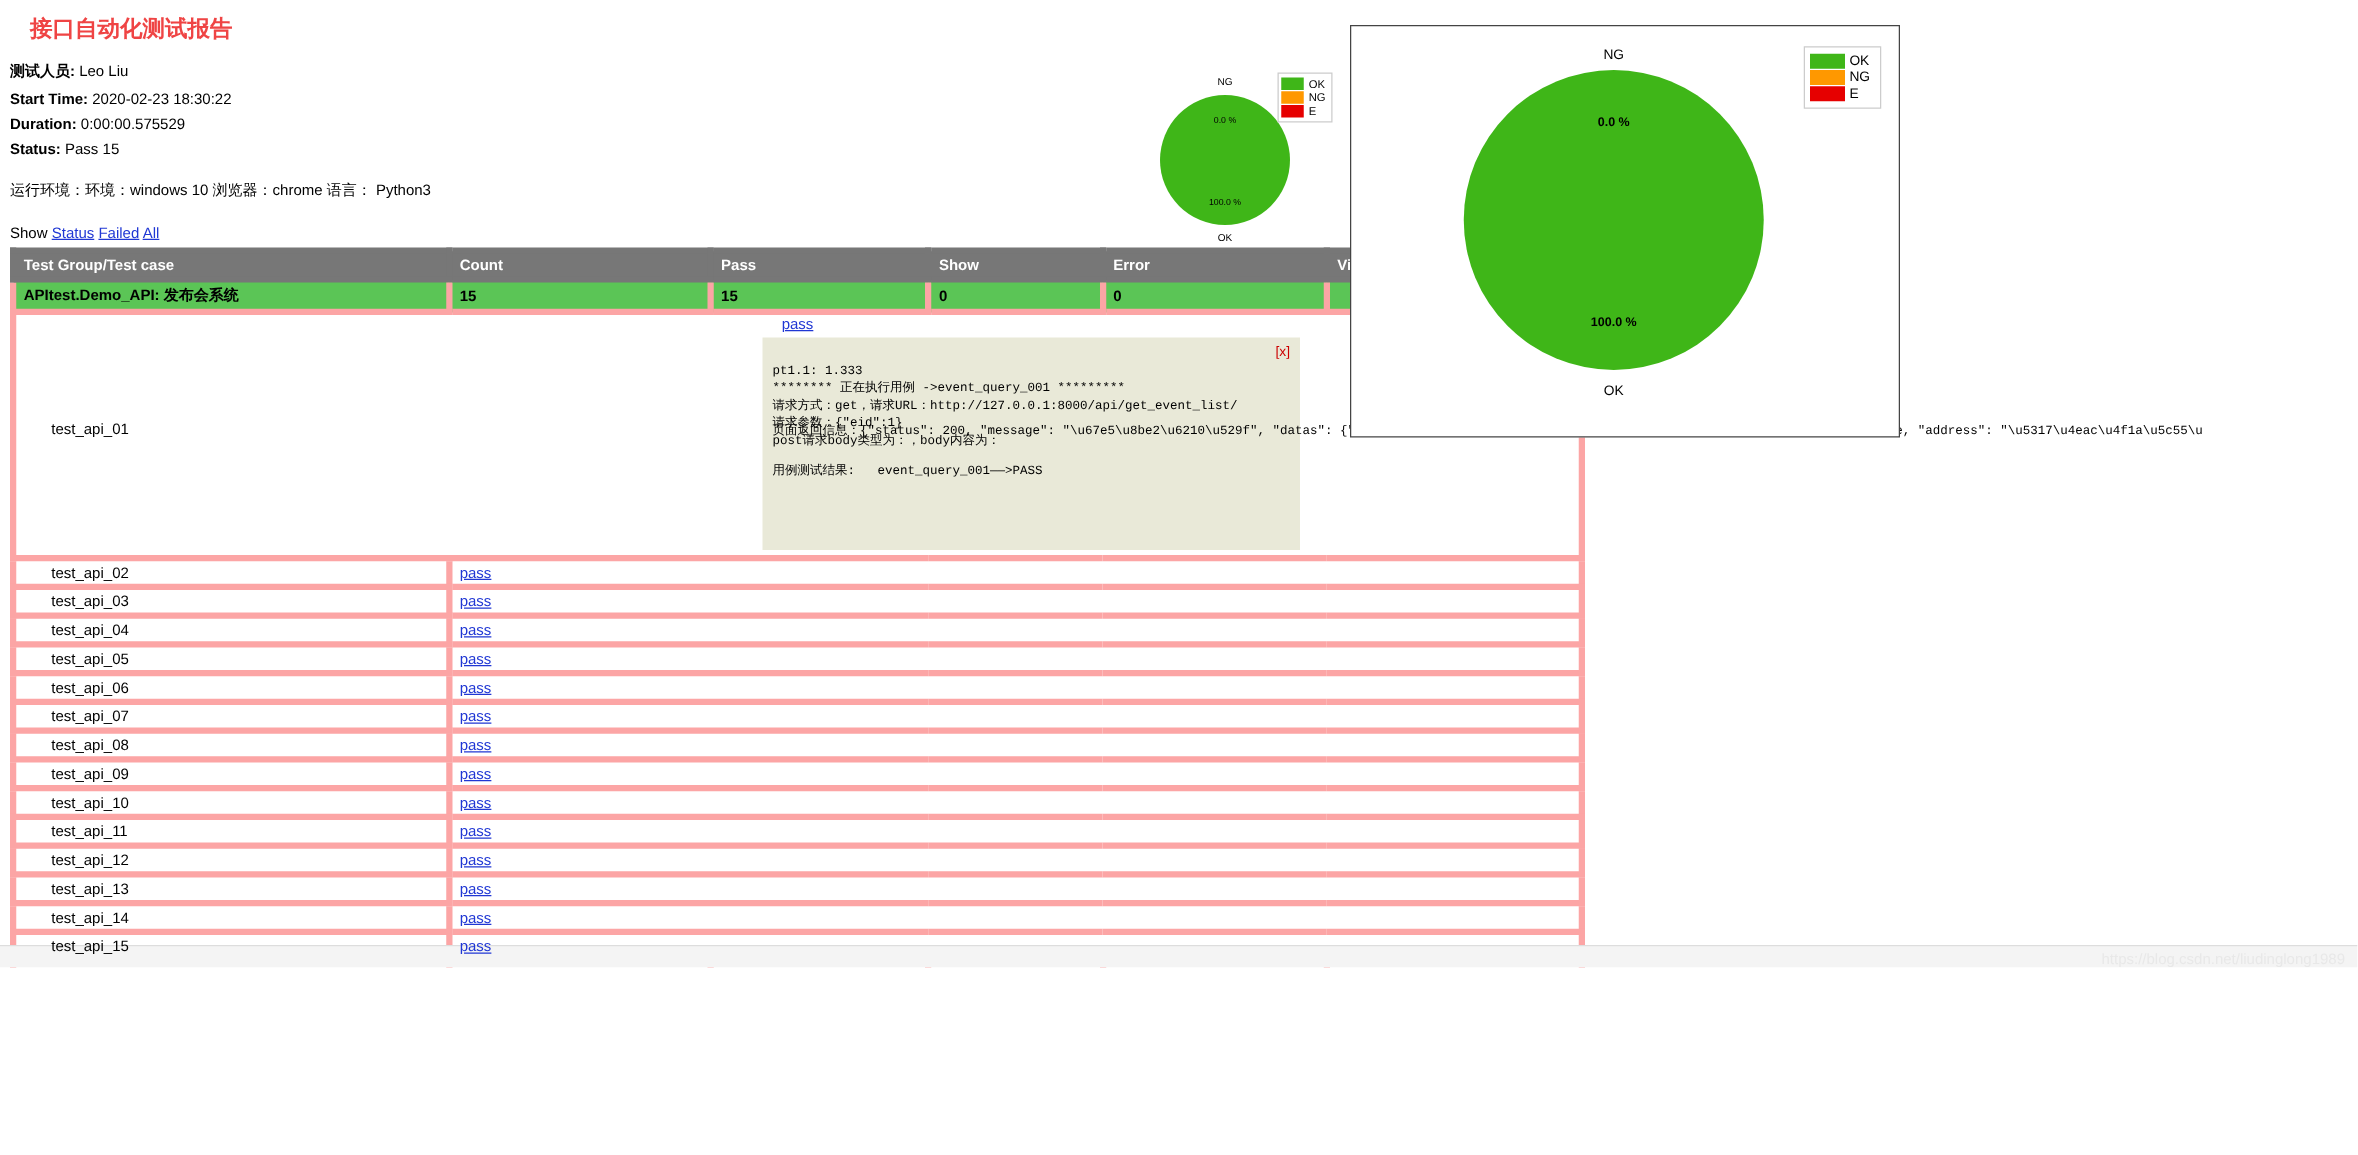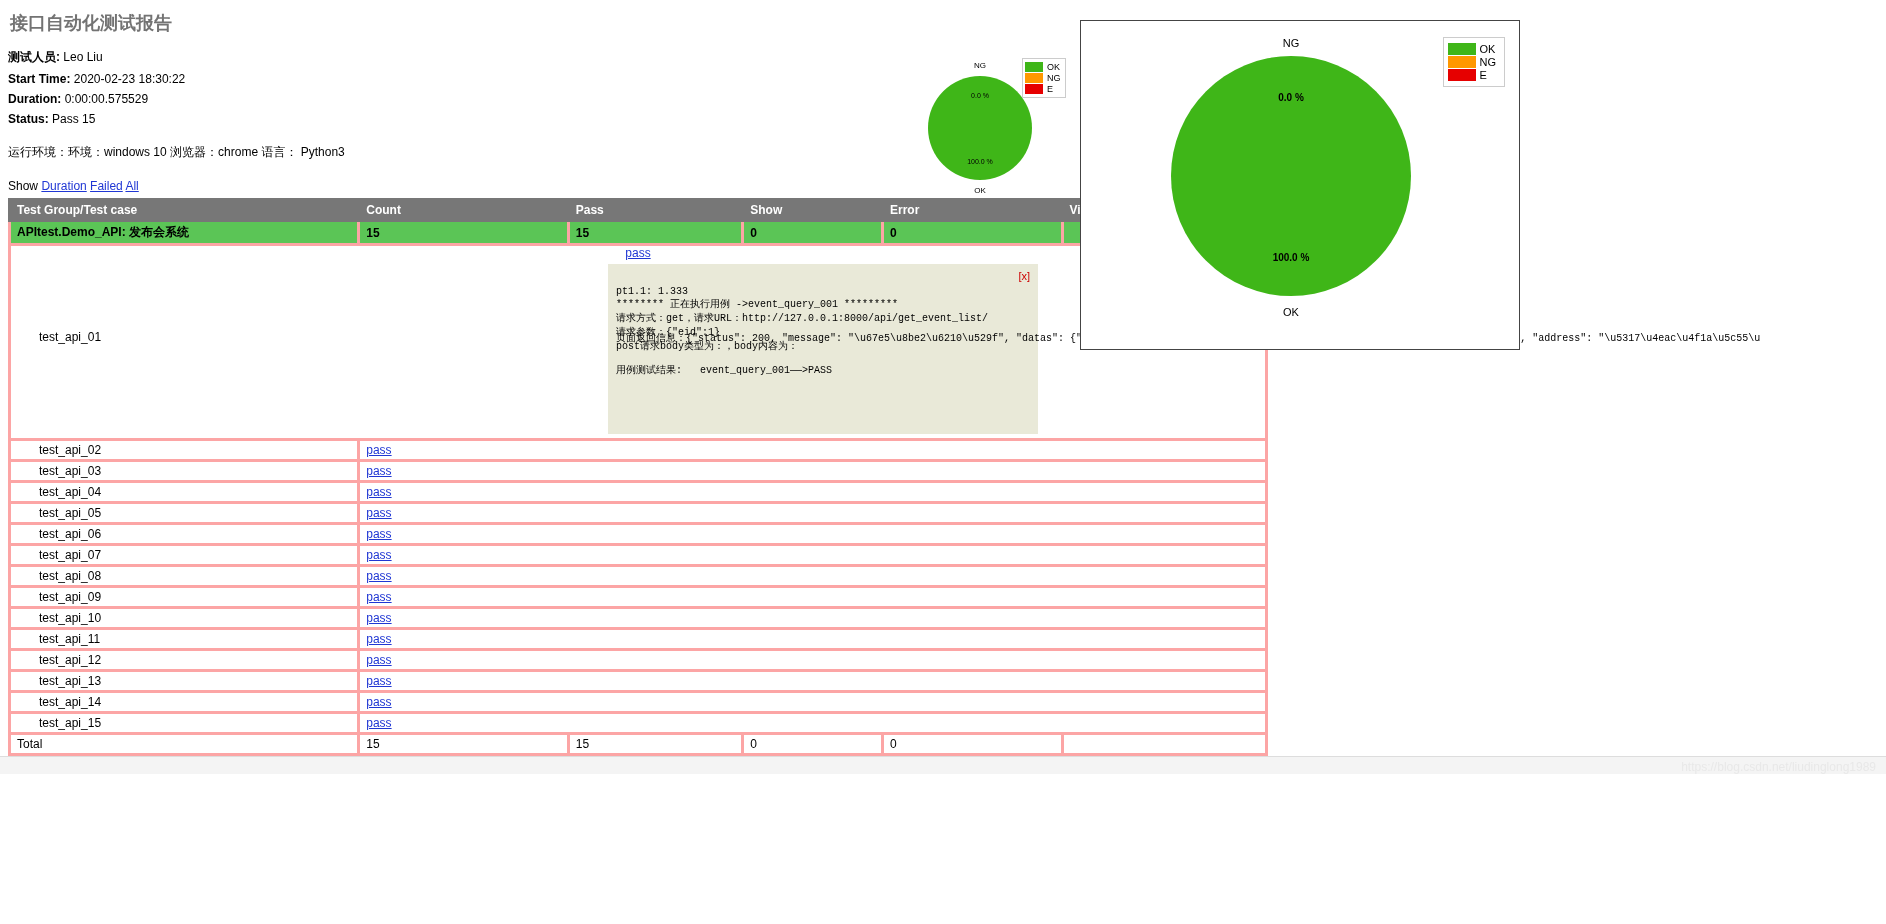--- a/index.html
+++ b/index.html
@@ -6,30 +6,30 @@
 body {
   margin: 0; padding: 0;
   font-family: Verdana, Arial, sans-serif;
   font-size: 12px;
   color: #000;
   background: #fff;
   width: 1886px;
 }
 .content-wrap { padding: 3px 8px 4px 8px; height: 756px; }
 .title {
-  font-size: 18px; font-weight: bold; color: #737373;
-  margin: 8px 0 14px 2px;
+  font-size: 18px; font-weight: bold; color: #ef4444;
+  margin: 8px 0 14px 16px;
 }
 .attrs p { margin: 0 0 6px 0; }
 .env { margin: 18px 0 15px 0; }
 .show-line { margin: 18px 0 5px 0; }
 .show-line a { color: #2037d4; text-decoration: underline; }
 
 table { border-collapse: collapse; width: 1260px; }
-td { border: 3px solid #fca5a5; padding: 2px 6px; font-size: 12px; height: 17px; }
+td { border: 5px solid #fca5a5; padding: 2px 6px; font-size: 12px; height: 17px; }
 tr.header-row td { background:#777; color:#fff; font-weight:bold; border-color:#777;}
 tr.group-row td  { background:#5bc556; color:#000;font-weight:bold; }
 tr.total-row td  { font-weight: normal; }
 td.indent { padding-left: 28px; }
 td.pass a { color:#2037d4; text-decoration: underline; }
 tr.case-row td { text-align: left; }
 td.center { text-align:center; }
 
 .detail-row td { padding:0; }
 .detail-wrap { width:100%; }
@@ -86,21 +86,21 @@
     <p><b>测试人员:</b> <span>Leo Liu</span></p>
     <p><b>Start Time:</b> <span>2020-02-23 18:30:22</span></p>
     <p><b>Duration:</b> <span>0:00:00.575529</span></p>
     <p><b>Status:</b> <span>Pass 15</span></p>
   </div>
 
   <div class="env">运行环境：环境：windows 10 浏览器：chrome 语言： Python3</div>
 
   <div class="show-line">
     <span>Show</span>
-    <a href="#">Duration</a>
+    <a href="#">Status</a>
     <a href="#">Failed</a>
     <a href="#">All</a>
   </div>
 
   <table>
     <tbody>
         <tr class="header-row">
       <td style="width:350px">Test Group/Test case</td>
       <td style="width:210px">Count</td>
       <td style="width:175px">Pass</td>

